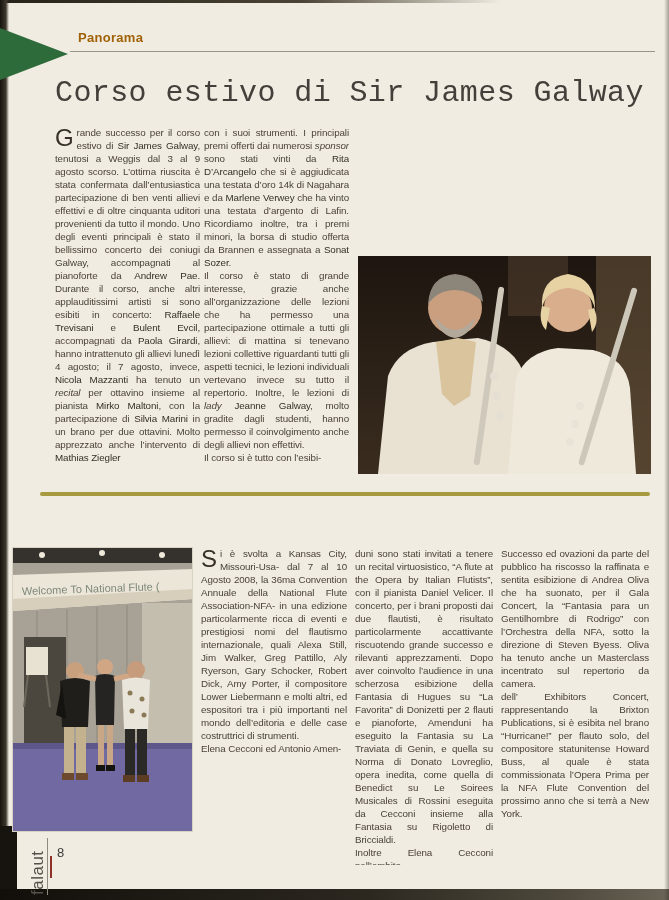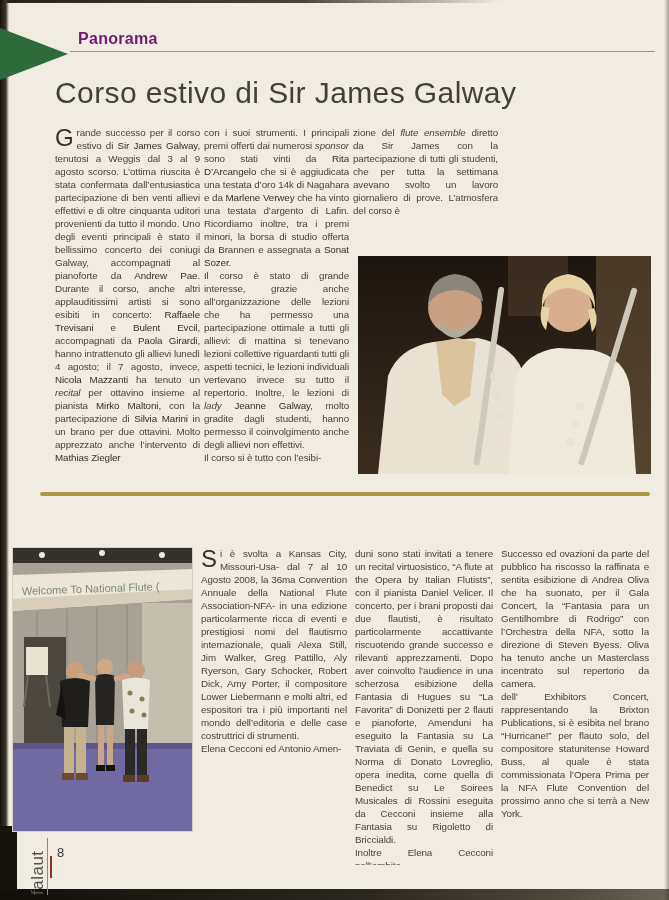--- a/index.html
+++ b/index.html
@@ -16,22 +16,22 @@
     background:linear-gradient(to right,#17130e,#3d372c 65%,rgba(0,0,0,0));}
   .edge-left-corner{position:absolute;left:0;top:826px;width:17px;height:74px;background:#17130e;}
   .edge-bottom{position:absolute;left:0;bottom:0;width:100%;height:11px;
     background:linear-gradient(to right,#120f0b 0%,#2c2820 55%,#4f4a3d 85%,#6a6456 100%);}
   .edge-right{position:absolute;right:0;top:0;width:5px;height:100%;
     background:linear-gradient(to left,rgba(40,35,25,.38),rgba(0,0,0,0));}
   
   .tri{position:absolute;left:0;top:28px;width:0;height:0;
     border-top:26px solid transparent;border-bottom:26px solid transparent;
     border-left:68px solid var(--green);}
-  .section-label{position:absolute;left:78px;top:30px;font-size:16px;font-weight:bold;
-    color:#701a75;letter-spacing:.3px;}
+  .section-label{position:absolute;left:78px;top:30px;font-size:13px;font-weight:bold;
+    color:#a16207;letter-spacing:.3px;}
   .header-rule{position:absolute;left:70px;top:51px;width:585px;height:1px;background:var(--rule);}
   .main-title{position:absolute;left:55px;top:76px;font-size:30px;font-weight:400;
     color:var(--title);letter-spacing:.4px;white-space:nowrap;}
   
   .cols{position:absolute;display:flex;}
   .col{overflow:hidden;text-align:justify;font-size:9.8px;line-height:13px;
     letter-spacing:-.1px;color:var(--ink);}
   .col p{margin:0;}
   .col .b{font-weight:normal;color:var(--ink-bold);}
   .col .i{font-style:italic;}
@@ -64,33 +64,30 @@
   <div class="edge-top"></div>
   <div class="edge-left"></div>
   <div class="edge-left-corner"></div>
   <div class="edge-bottom"></div>
   <div class="edge-right"></div>
 
   <div class="tri"></div>
   <div class="section-label">Panorama</div>
   <div class="header-rule"></div>
 
-  <h1 class="main-title" style="margin:0;">Corso estivo di Sir James Galway</h1>
+  <h1 class="main-title" style="margin:0;font-family:Liberation Mono, monospace;">Corso estivo di Sir James Galway</h1>
 
   <div class="cols a1">
     <div class="col">
         <p><span class="dropcap">G</span><span>rande successo per il corso estivo di </span><span class="b">Sir James Galway</span><span>, tenutosi a Weggis dal 3 al 9 agosto scorso. L’ottima riuscita è stata confermata dall’entusiastica partecipazione di ben venti allievi effettivi e di oltre cinquanta uditori provenienti da tutto il mondo. Uno degli eventi principali è stato il bellissimo concerto dei coniugi Galway, accompagnati al pianoforte da </span><span class="b">Andrew Pae</span><span>. Durante il corso, anche altri applauditissimi artisti si sono esibiti in concerto: </span><span class="b">Raffaele Trevisani</span><span> e </span><span class="b">Bulent Evcil</span><span>, accompagnati da </span><span class="b">Paola Girardi</span><span>, hanno intrattenuto gli allievi lunedì 4 agosto; il 7 agosto, invece, </span><span class="b">Nicola Mazzanti</span><span> ha tenuto un </span><span class="i">recital</span><span> per ottavino insieme al pianista </span><span class="b">Mirko Maltoni</span><span>, con la partecipazione di </span><span class="b">Silvia Marini</span><span> in un brano per due ottavini. Molto apprezzato anche l’intervento di </span><span class="b">Mathias Ziegler</span></p>
       </div>
     <div class="col">
         <p><span>con i suoi strumenti. I principali premi offerti dai numerosi </span><span class="i">sponsor</span><span> sono stati vinti da </span><span class="b">Rita D’Arcangelo</span><span> che si è aggiudicata una testata d’oro 14k di Nagahara e da </span><span class="b">Marlene Verwey</span><span> che ha vinto una testata d’argento di Lafin. Ricordiamo inoltre, tra i premi minori, la borsa di studio offerta da Brannen e assegnata a </span><span class="b">Sonat Sozer</span><span>.</span></p>
         <p><span>Il corso è stato di grande interesse, grazie anche all’organizzazione delle lezioni che ha permesso una partecipazione ottimale a tutti gli allievi: di mattina si tenevano lezioni collettive riguardanti tutti gli aspetti tecnici, le lezioni individuali vertevano invece su tutto il repertorio. Inoltre, le lezioni di </span><span class="i">lady</span><span> </span><span class="b">Jeanne Galway</span><span>, molto gradite dagli studenti, hanno permesso il coinvolgimento anche degli allievi non effettivi.</span></p>
         <p><span>Il corso si è tutto con l’esibi-</span></p>
-      </div>
-    <div class="col short">
-        <p><span>zione del </span><span class="i">flute ensemble</span><span> diretto da Sir James con la partecipazione di tutti gli studenti, che per tutta la settimana avevano svolto un lavoro giornaliero di prove. L’atmosfera del corso è</span></p>
       </div>
   </div>
 
   <svg class="photo1" viewBox="0 0 293 223" preserveAspectRatio="none">
     <defs>
       <linearGradient id="pbg" x1="0" y1="0" x2="0" y2="1">
         <stop offset="0" stop-color="#1d150f"></stop>
           <stop offset="1" stop-color="#3a2d1f"></stop>
       </linearGradient>
     </defs>

